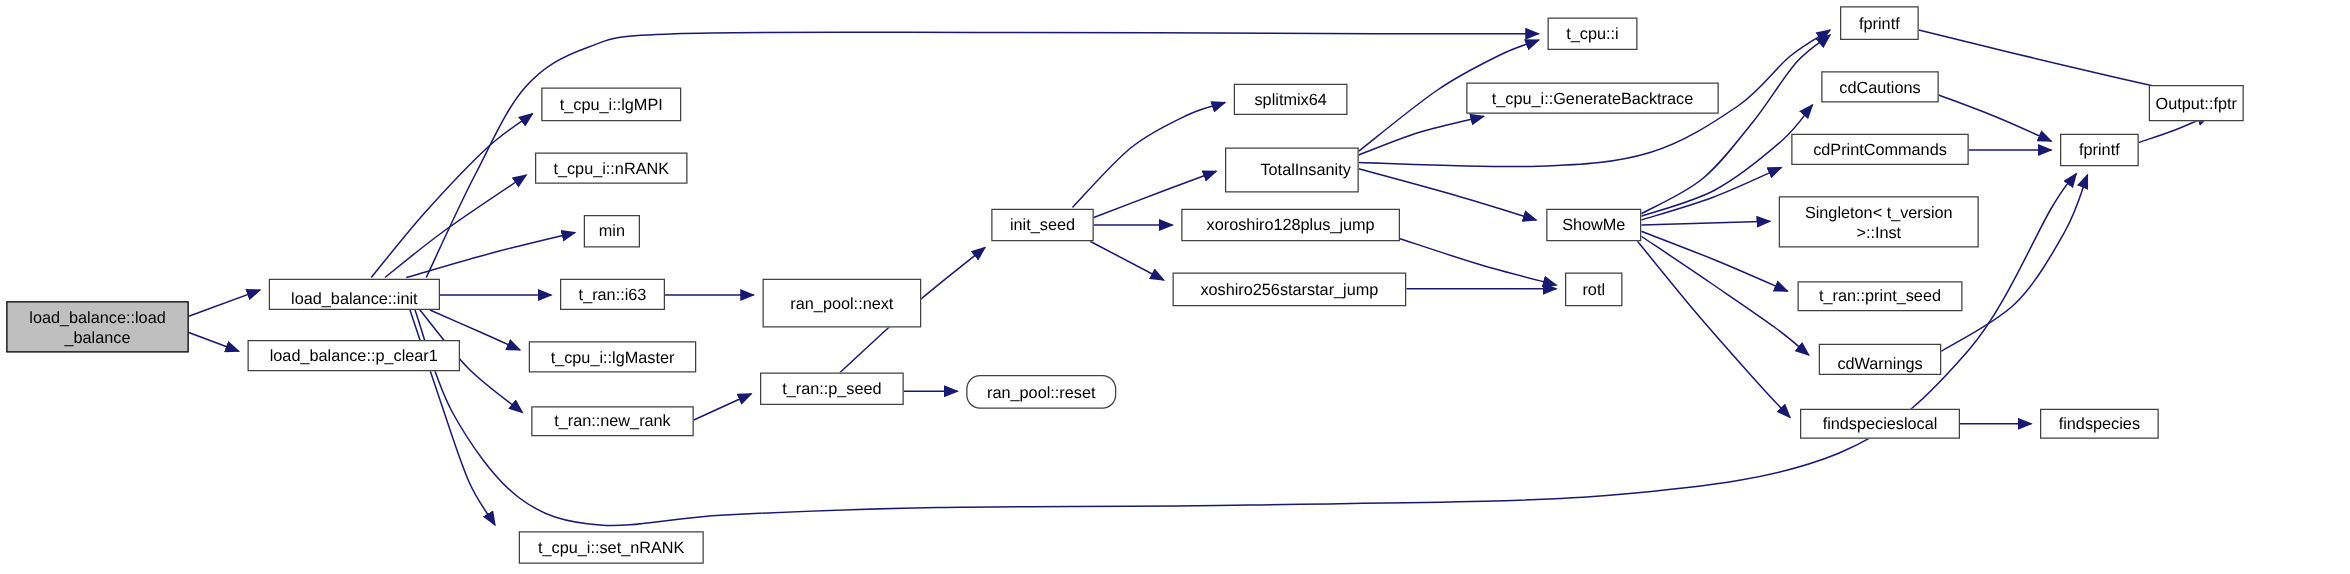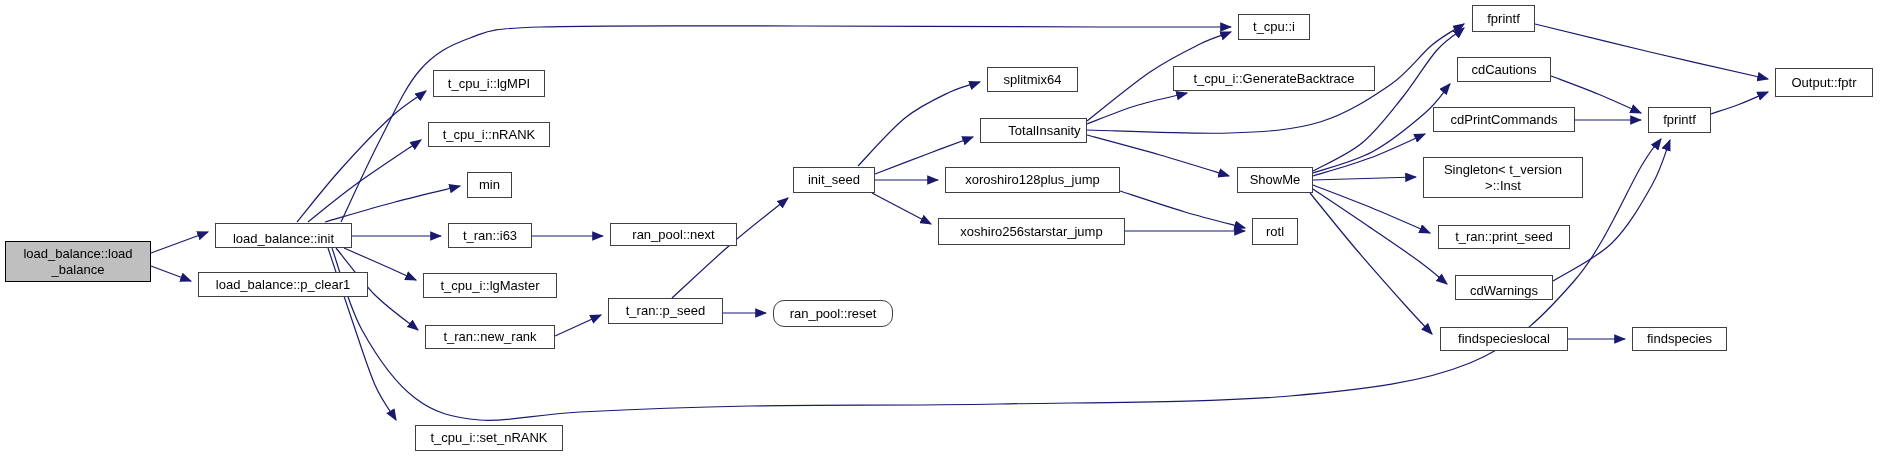--- a/index.html
+++ b/index.html
@@ -111,21 +111,21 @@
     </div>
     <div class="node" style="left: 428px; top: 122px; width: 122px; height: 25px;">
       <span>t_cpu_i::nRANK</span>
     </div>
     <div class="node" style="left: 467px; top: 172px; width: 45px; height: 26px;">
       <span>min</span>
     </div>
     <div class="node" style="left: 448px; top: 223px; width: 84px; height: 25px;">
       <span>t_ran::i63</span>
     </div>
-    <div class="node" style="left: 610px; top: 223px; width: 127px; height: 23px;">
+    <div class="node" style="left: 610px; top: 223px; width: 127px; height: 39px;">
       <span>ran_pool::next</span>
     </div>
     <div class="node" style="left: 423px; top: 273px; width: 134px; height: 25px;">
       <span>t_cpu_i::lgMaster</span>
     </div>
     <div class="node" style="left: 425px; top: 325px; width: 130px; height: 24px;">
       <span>t_ran::new_rank</span>
     </div>
     <div class="node" style="left: 415px; top: 425px; width: 148px; height: 26px;">
       <span>t_cpu_i::set_nRANK</span>
@@ -135,21 +135,21 @@
     </div>
     <div class="node" style="left: 773px; top: 300px; width: 120px; height: 27px; border-radius: 11px;">
       <span>ran_pool::reset</span>
     </div>
     <div class="node" style="left: 793px; top: 167px; width: 82px; height: 26px;">
       <span>init_seed</span>
     </div>
     <div class="node" style="left: 987px; top: 67px; width: 91px; height: 25px;">
       <span>splitmix64</span>
     </div>
-    <div class="node" style="left: 980px; top: 118px; width: 107px; height: 25px; padding-left: 22px;">
+    <div class="node" style="left: 980px; top: 118px; width: 107px; height: 36px; padding-left: 22px;">
       <span>TotalInsanity</span>
     </div>
     <div class="node" style="left: 945px; top: 167px; width: 175px; height: 26px;">
       <span>xoroshiro128plus_jump</span>
     </div>
     <div class="node" style="left: 938px; top: 218px; width: 187px; height: 27px;">
       <span>xoshiro256starstar_jump</span>
     </div>
     <div class="node" style="left: 1238px; top: 14px; width: 72px; height: 26px;">
       <span>t_cpu::i</span>
@@ -184,16 +184,16 @@
     </div>
     <div class="node" style="left: 1440px; top: 327px; width: 128px; height: 24px;">
       <span>findspecieslocal</span>
     </div>
     <div class="node" style="left: 1632px; top: 327px; width: 95px; height: 24px;">
       <span>findspecies</span>
     </div>
     <div class="node" style="left: 1648px; top: 107px; width: 63px; height: 26px;">
       <span>fprintf</span>
     </div>
-    <div class="node" style="left: 1775px; top: 68px; width: 98px; height: 29px;">
+    <div class="node" style="left: 1719px; top: 68px; width: 76px; height: 29px;">
       <span>Output::fptr</span>
     </div>
   </div>
 
 </body></html>

